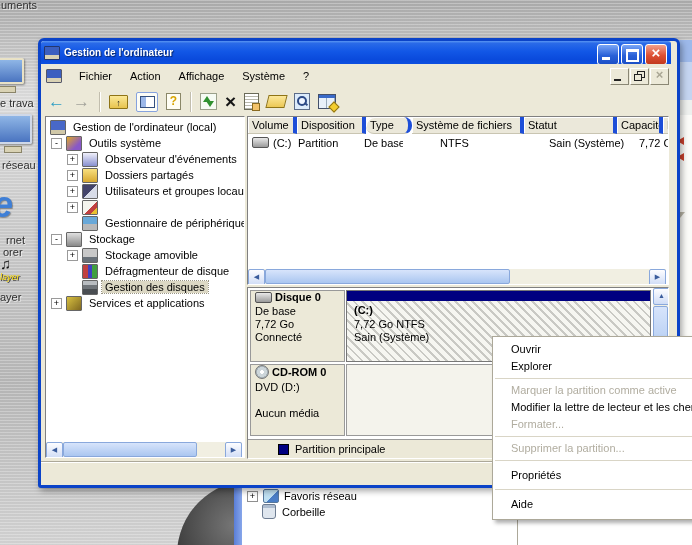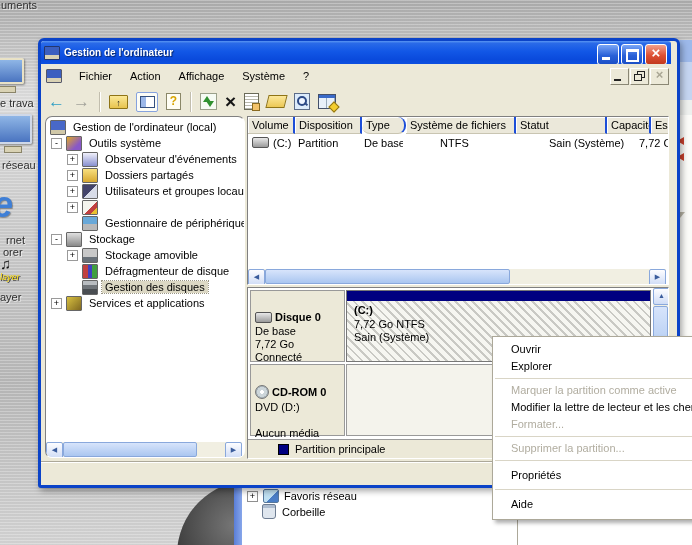--- a/index.html
+++ b/index.html
@@ -114,21 +114,21 @@
        repeating-linear-gradient(90deg,rgba(0,0,0,0) 0 7px,#9ab 7px 8px);position:relative;}
   .disktool-ico::after{content:"";position:absolute;right:-3px;bottom:-3px;width:6px;height:6px;
      background:#f4ce2e;border:1px solid #8f7416;transform:rotate(45deg);}
 
   
   .main{left:0;top:74px;width:630px;height:346px;background:#ece9d8;}
   .statusbar{left:0;top:420px;width:630px;height:18px;background:#ece9d8;
      border-top:1px solid #aca899;box-shadow:0 1px 0 #fff inset;}
 
   .pane{background:#fff;border:1px solid;border-color:#808080 #fff #fff #808080;overflow:hidden;}
-  .treepane{left:4px;top:1px;width:198px;height:340px;border-radius:7px;}
+  .treepane{left:4px;top:1px;width:198px;height:340px;}
   .listpane{left:206px;top:1px;width:420px;height:167px;}
   .diskpane{left:206px;top:172px;width:420px;height:170px;}
 
   
   .tree{position:absolute;left:0;top:2px;width:100%;}
   .trow{display:flex;align-items:center;height:16px;white-space:nowrap;}
   .lvl0{padding-left:4px;}.lvl1{padding-left:5px;}.lvl2{padding-left:21px;}
   .exp{width:9px;height:9px;border:1px solid #9a9a9a;background:#fff;font-size:9px;line-height:8px;
      text-align:center;margin-right:4px;flex:0 0 auto;}
   .noexp{width:15px;flex:0 0 auto;}
@@ -143,39 +143,39 @@
   .i-stor{background:linear-gradient(180deg,#e0e0e0,#8a8a8a);}
   .i-remov{background:linear-gradient(180deg,#c8c8c8 0 8px,#687078 8px);}
   .i-defrag{background:linear-gradient(90deg,#c04040 0 34%,#4040c0 34% 67%,#40a040 67%);}
   .i-diskmgmt{background:linear-gradient(180deg,#b8bcc0 0 4px,#70757a 4px 8px,#4a4e52 8px);}
   .i-services{background:linear-gradient(135deg,#d8c040,#806820);}
   .tlabel{padding:0 3px;}
   .tlabel.sel{background:#dcd8c4;outline:1px dotted #9a9684;}
 
   
   .lhead{display:flex;height:17px;}
-  .hcell{background:#ebe8da;border-right:2px solid #1d4ed8;border-bottom:1px solid #c9c5b2;
+  .hcell{background:#ebe8da;border-right:4px solid #1d4ed8;border-bottom:1px solid #c9c5b2;
      box-shadow:1px 1px 0 #fff inset;padding:2px 0 0 4px;white-space:nowrap;overflow:hidden;flex:0 0 auto;}
   .lrow{display:flex;height:17px;align-items:center;}
   .ccell{padding-left:4px;white-space:nowrap;overflow:hidden;flex:0 0 auto;display:flex;align-items:center;}
   .hdd-ico{width:15px;height:9px;background:linear-gradient(180deg,#e8e8e8,#9a9a9a);
      border:1px solid #555;border-radius:2px;margin-right:4px;flex:0 0 auto;}
 
   
   .sbtn{width:15px;height:15px;background:linear-gradient(180deg,#fdfdff,#cfdcf6);
      border:1px solid #89a8dc;border-radius:2px;color:#3a5c9c;font-size:7px;text-align:center;
      line-height:14px;flex:0 0 auto;position:relative;}
   .sbtn.left::after{content:"◀";} .sbtn.right::after{content:"▶";} .sbtn.up::after{content:"▲";}
   .sthumb{background:linear-gradient(180deg,#d7e4fb,#aac6f0);border:1px solid #89a8dc;border-radius:2px;}
   .hscroll{position:absolute;display:flex;height:15px;background:#f1efe2;align-items:stretch;}
   .vscroll{position:absolute;width:15px;background:#f1efe2;}
 
   
   .dcell{position:absolute;border:1px solid #999;background:#ece9d8;}
-  .dtitle{display:flex;align-items:center;font-weight:bold;margin:20px 0 2px 4px;}
+  .dtitle{display:flex;align-items:center;font-weight:bold;margin:0 0 2px 4px;}
   .dline{margin-left:4px;line-height:13px;}
   .hdd2-ico{width:15px;height:9px;background:linear-gradient(180deg,#e8e8e8,#9a9a9a);
      border:1px solid #555;border-radius:2px;margin-right:3px;}
   .cd-ico{width:12px;height:12px;border-radius:50%;border:1px solid #777;margin-right:3px;
      background:radial-gradient(circle,#fff 0 2px,#cdd6da 2px 5px,#aab6bc 5px);}
   .pbar{position:absolute;border:1px solid #777;background:
      repeating-linear-gradient(45deg,#f6f6f1 0 4px,#c9c9c4 4px 6px);}
   .pstripe{position:absolute;left:0;top:0;right:0;height:10px;background:#000080;}
   .ptext{position:absolute;left:7px;white-space:nowrap;}
   .legend{position:absolute;left:0;right:0;bottom:0;height:18px;background:#ece9d8;

